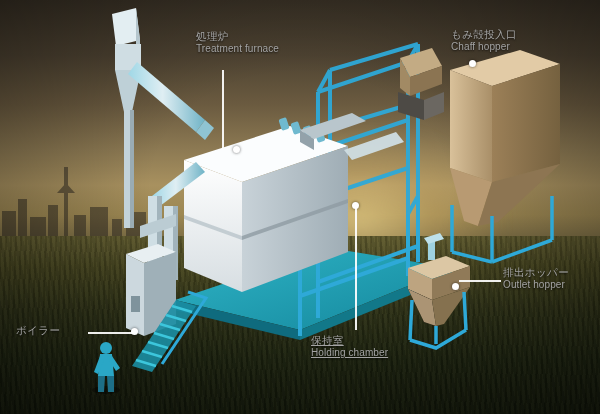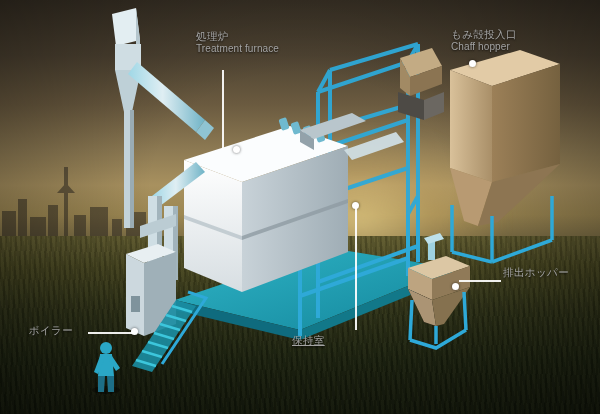--- a/index.html
+++ b/index.html
@@ -42,21 +42,21 @@
   .tower:after{content:"";position:absolute;left:-7px;top:16px;width:18px;height:10px;background:#2f2a22;
     clip-path:polygon(50% 0,100% 100%,0 100%);}
 
   
   #art{position:absolute;left:0;top:0;}
 
   
   .label{position:absolute;color:#a3a3a3;line-height:1.25;text-shadow:0 1px 2px rgba(0,0,0,.75);}
   .label .jp{font-size:10.5px;letter-spacing:.4px;display:block;}
   .label .en{font-size:10px;letter-spacing:.1px;display:block;}
-  .label.right{text-align:center;}
+  .label.right{text-align:left;}
 
   .leader{position:absolute;background:#ffffff;opacity:.92;}
   .dot{position:absolute;width:7px;height:7px;border-radius:50%;
        background:#ffffff;box-shadow:0 0 3px rgba(0,0,0,.6);}
 </style>
 </head>
 <body>
 
 <div id="stage">
 
@@ -274,23 +274,25 @@
     <span class="en">Treatment furnace</span>
   </div>
 
   <div class="label" style="left:451px;top:28px;">
     <span class="jp">もみ殻投入口</span>
     <span class="en">Chaff hopper</span>
   </div>
 
   <div class="label" style="left:503px;top:266px;">
     <span class="jp">排出ホッパー</span>
-  </div>
-
-  <div class="label" style="left:292px;top:334px;text-decoration:underline;">
+    <span class="en">Outlet hopper</span>
+  </div>
+
+  <div class="label" style="left:311px;top:334px;text-decoration:underline;">
     <span class="jp">保持室</span>
+    <span class="en">Holding chamber</span>
   </div>
 
   <div class="label right" style="left:16px;top:324px;width:70px;">
     <span class="jp">ボイラー</span>
   </div>
 
 </div>
 
 </body></html>

